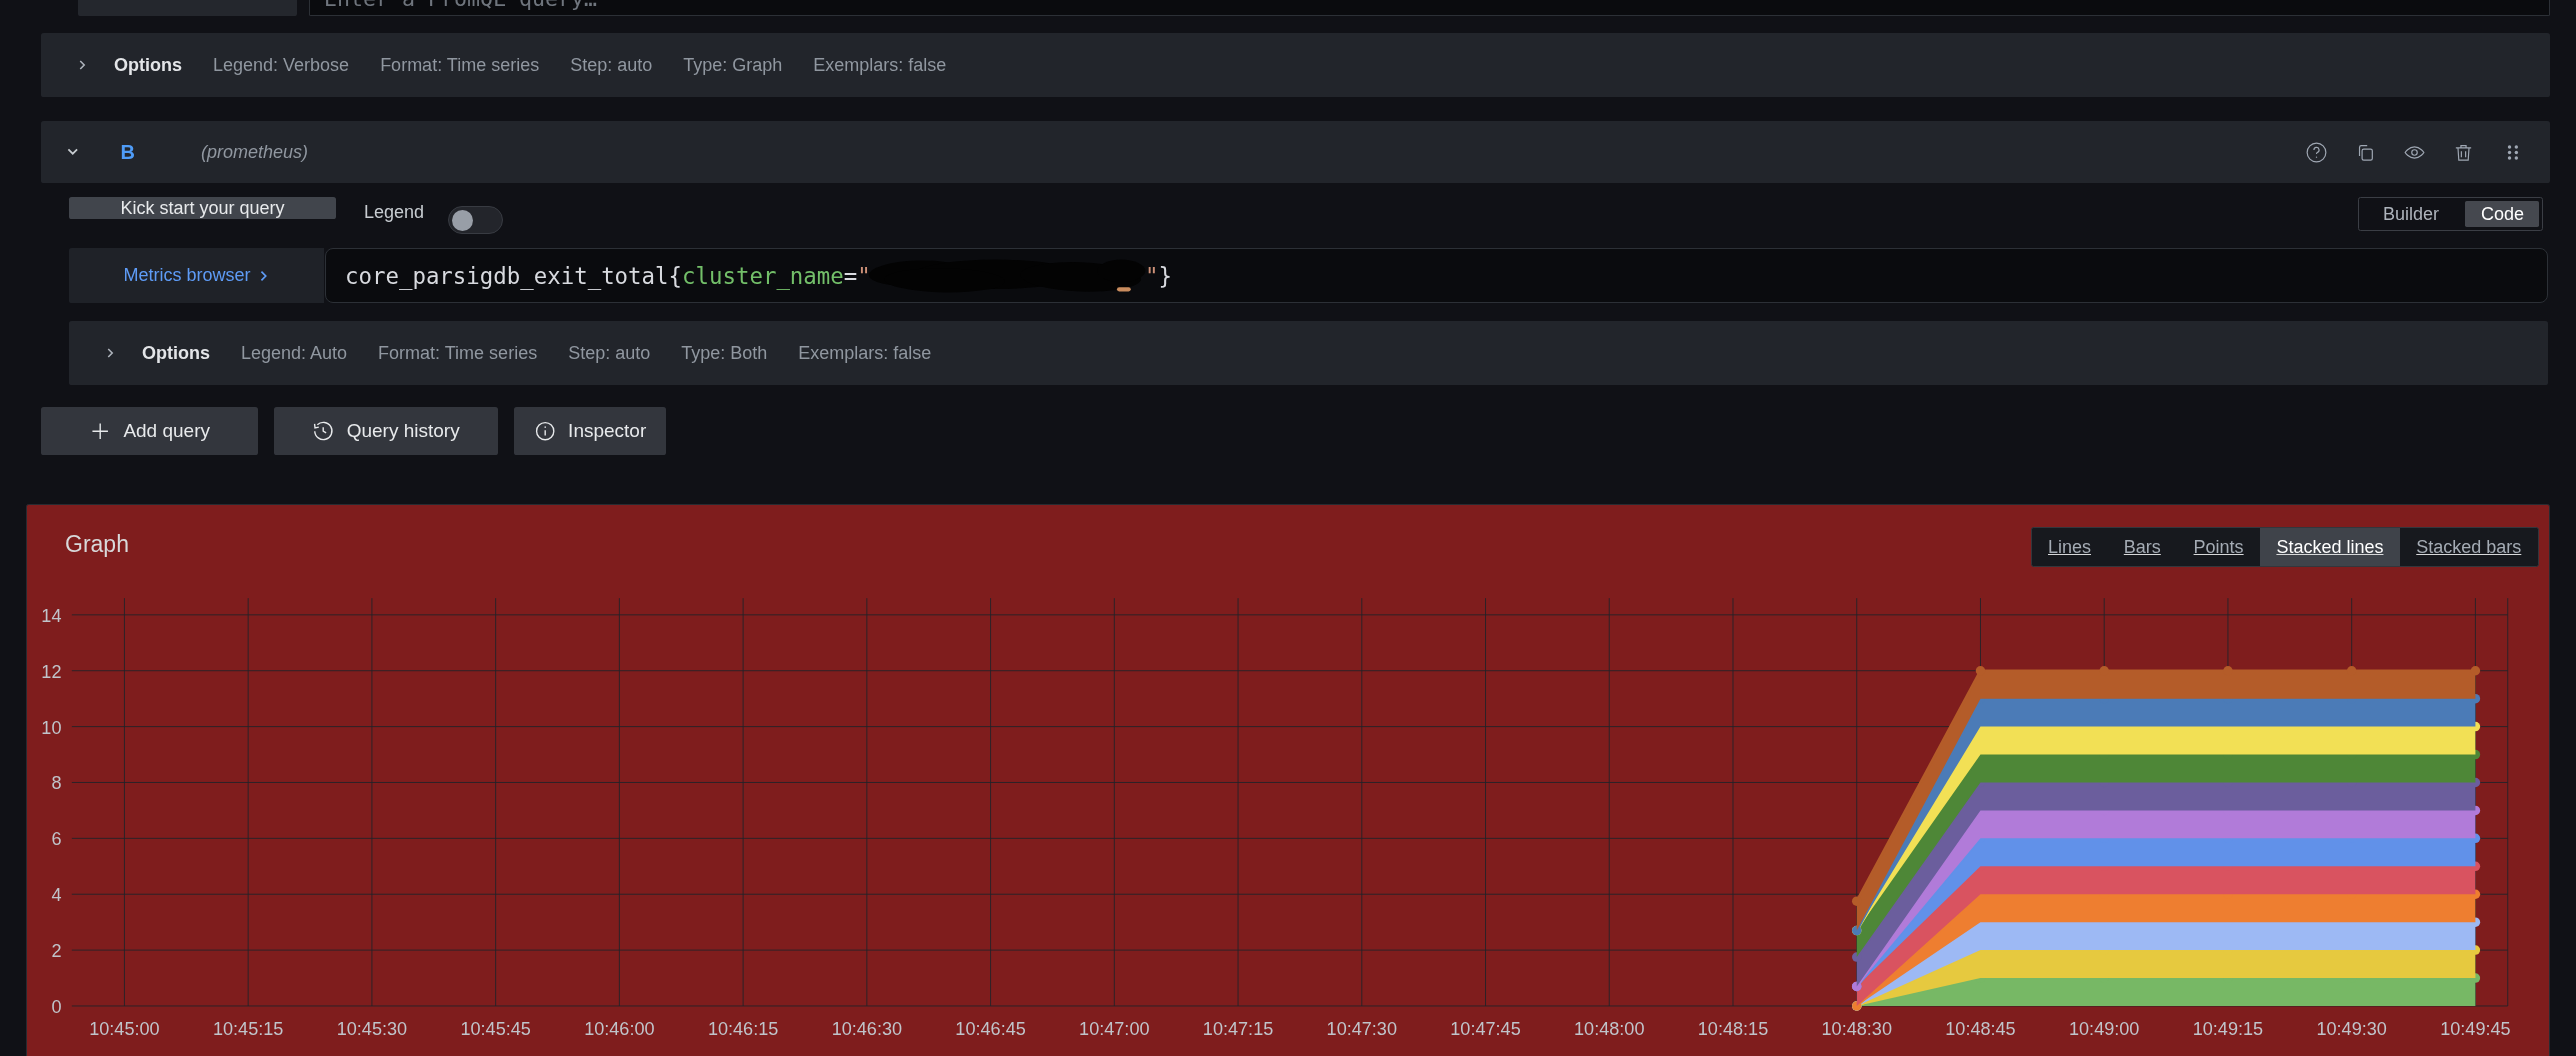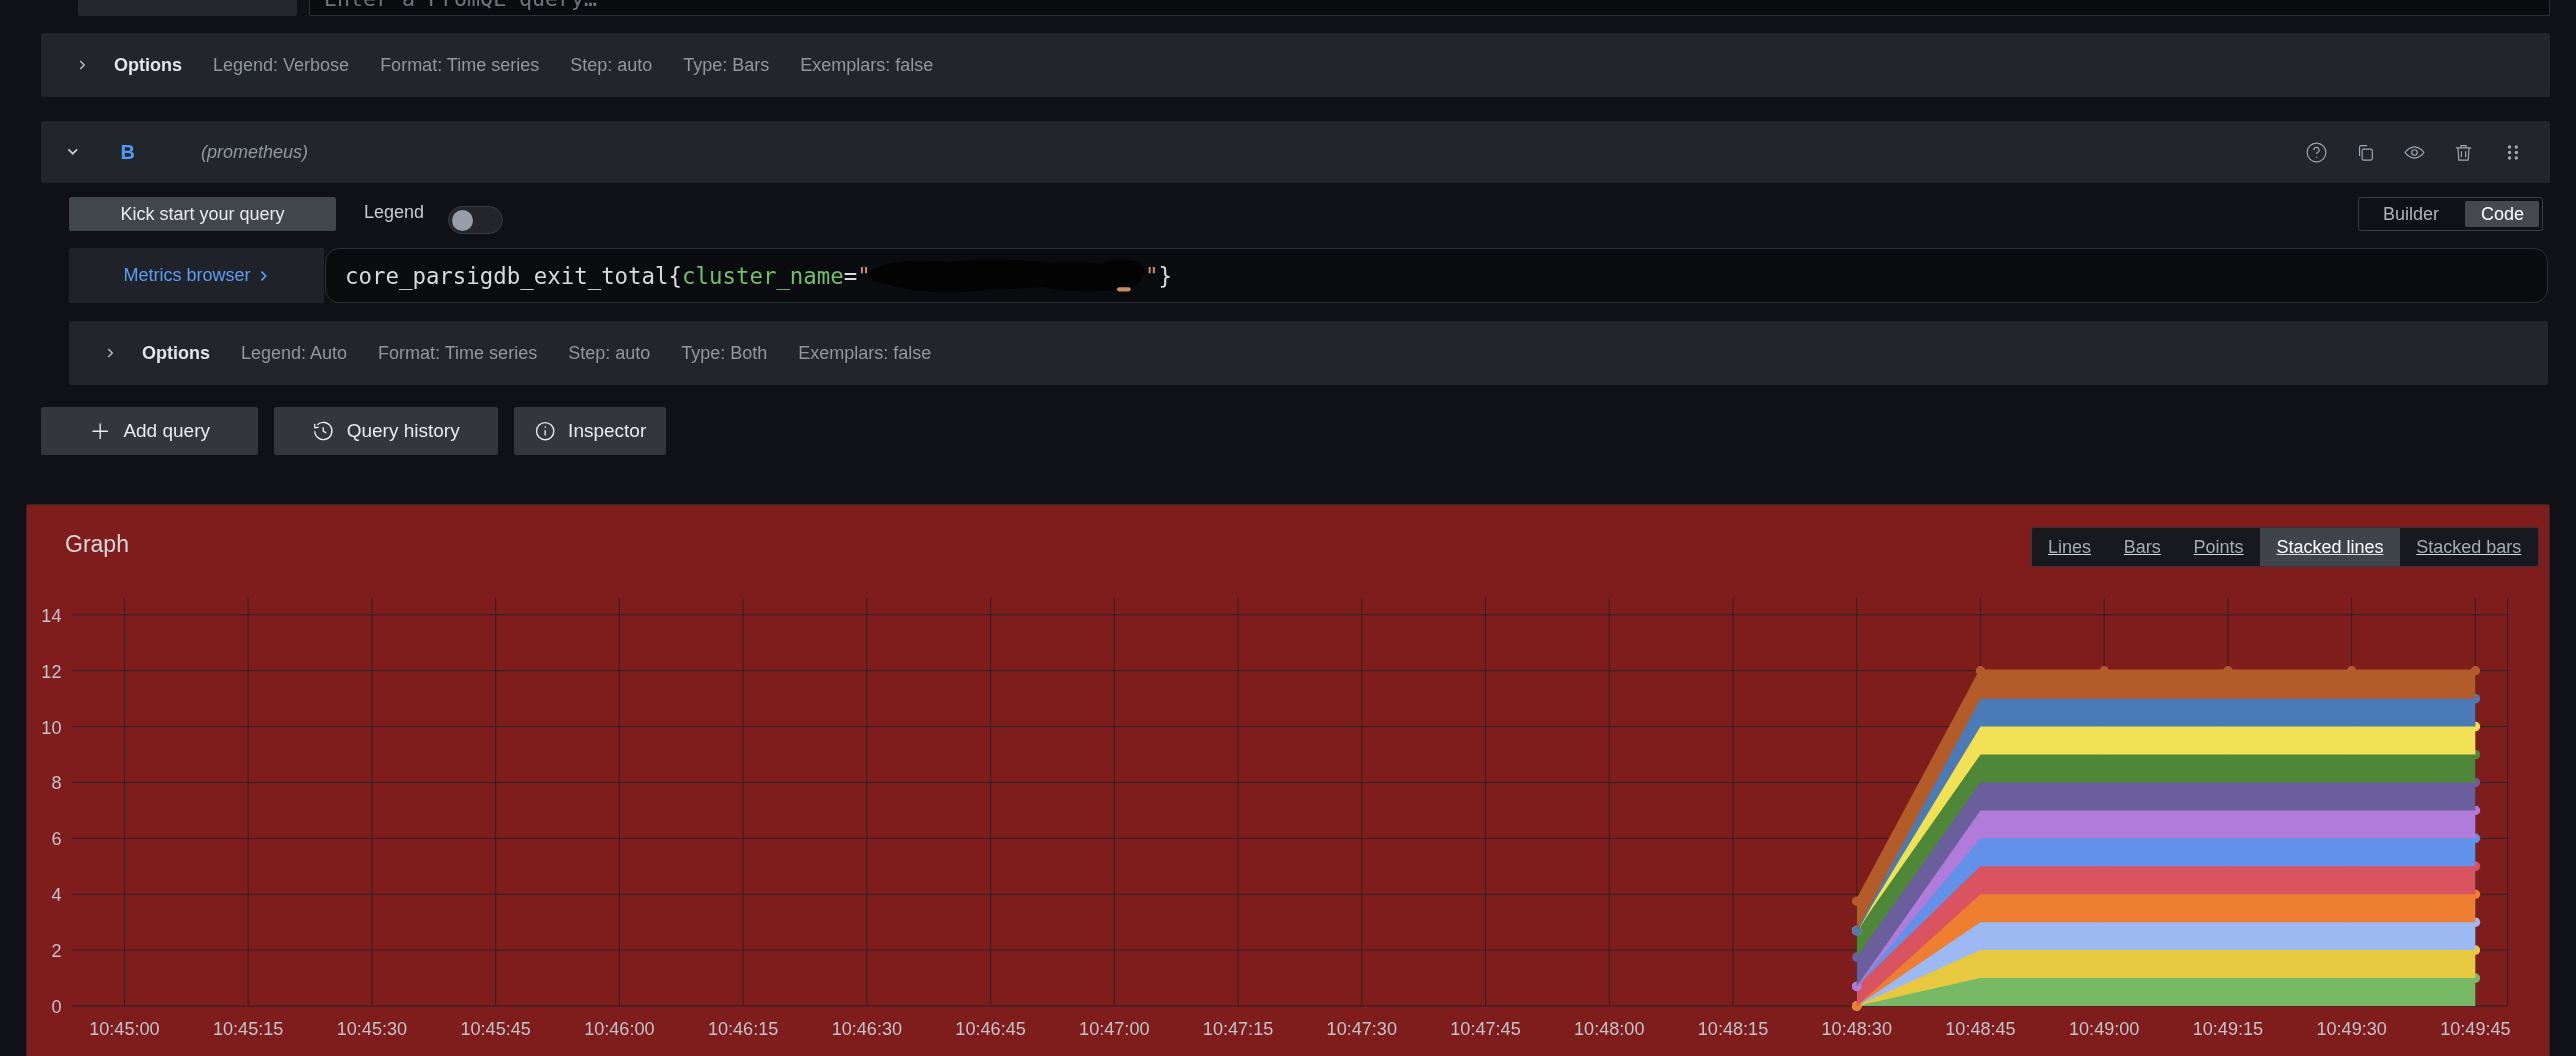--- a/index.html
+++ b/index.html
@@ -30,42 +30,42 @@
   #qb-header { left:41px; top:121px; width:2509px; height:62px; background:#22252b;
                border-radius:2.6px; display:flex; align-items:center; }
   #qb-header .chev { margin-left:24px; color:#c7ccd1; }
   #qb-ref { color:#4f9cf7; font-weight:bold; font-size:20px; margin-left:40px; }
   #qb-ds { color:#9097a0; font-style:italic; font-size:18px; margin-left:66px; }
   #qb-icons { margin-left:auto; margin-right:26px; display:flex; gap:26px; align-items:center; }
   #qb-icons svg { width:23px; height:23px; stroke:#9fa7b3; fill:none; stroke-width:1.4;
                   cursor:pointer; }
 
   
-  #kickstart-btn { left:69px; top:197px; width:267px; height:34px; background:#41454c;
+  #kickstart-btn { left:69px; top:197px; width:267px; height:22px; background:#41454c;
                    border:none; border-radius:2.6px; color:#e8eaec; font-size:18px;
                    font-weight:500; font-family:inherit; cursor:pointer; }
   #explain-label { left:364px; top:202px; font-size:18px; color:#c7ccd1; }
   #explain-toggle { left:448px; top:206px; width:55px; height:28px; background:#23252b;
                     border:0.9px solid #383b42; border-radius:14px; cursor:pointer; }
   #explain-toggle .knob { position:absolute; left:3.4px; top:2.6px; width:21px; height:21px;
                           border-radius:50%; background:#989ea7; }
   #editor-mode { left:2358px; top:197px; width:185px; height:34px; border:0.9px solid #3b3e45;
                  border-radius:2.6px; display:flex; align-items:stretch; }
   #editor-mode .seg { flex:1; display:flex; align-items:center; justify-content:center;
                       font-size:18px; color:#aeb4bc; cursor:pointer; }
   #editor-mode .seg.active { background:#45484f; border-radius:1.7px; margin:2.6px;
                              color:#fff; font-weight:500; flex:0 0 74px; }
 
   
   #metrics-browser-btn { left:69px; top:248px; width:255px; height:55px; background:#1f2228;
                          border-radius:2.6px 0 0 2.6px; display:flex; align-items:center;
                          justify-content:center; gap:7px; cursor:pointer; }
   #metrics-browser-btn span { color:#5e9bf5; font-size:18px; }
   #query-input { left:325px; top:248px; width:2223px; height:55px; background:#0a0b0e;
-                 border:0.9px solid #2c3036; border-radius:14px; display:flex;
+                 border:0.9px solid #2c3036; border-radius:8px; display:flex;
                  align-items:center; font-family:"DejaVu Sans Mono", monospace;
                  font-size:22.4px; white-space:pre; }
   #query-input .pad { width:19px; }
   .tok-plain { color:#d8dadf; } .tok-label { color:#73bf69; } .tok-quote { color:#ce9178; }
   #redaction { width:281px; height:40px; margin:0 -3.4px; position:relative; }
 
   
   .action-btn { top:407px; height:48px; background:#33363d; border:none; border-radius:2.6px;
                 color:#e8eaec; font-size:19px; font-family:inherit; display:flex;
                 align-items:center; justify-content:center; gap:12px; cursor:pointer; }
@@ -96,21 +96,21 @@
 </div>
 
 <div class="abs opt-row" id="opt-row-a">
   <svg class="chev" width="14" height="14" viewBox="0 0 16 16">
     <path d="M6 3.5l4.5 4.5L6 12.5" stroke="currentColor" stroke-width="1.8" fill="none"></path>
   </svg>
   <span class="opt-title">Options</span>
   <span class="opt-item">Legend: Verbose</span>
   <span class="opt-item">Format: Time series</span>
   <span class="opt-item">Step: auto</span>
-  <span class="opt-item">Type: Bars</span>
+  <span class="opt-item">Type: Graph</span>
   <span class="opt-item">Exemplars: false</span>
 </div>
 
 <div class="abs" id="qb-header">
   <svg class="chev" width="15.5" height="15.5" viewBox="0 0 16 16">
     <path d="M3.5 5.5L8 10l4.5-4.5" stroke="currentColor" stroke-width="1.8" fill="none"></path>
   </svg>
   <span id="qb-ref">B</span>
   <span id="qb-ds">(prometheus)</span>
   <div id="qb-icons">

